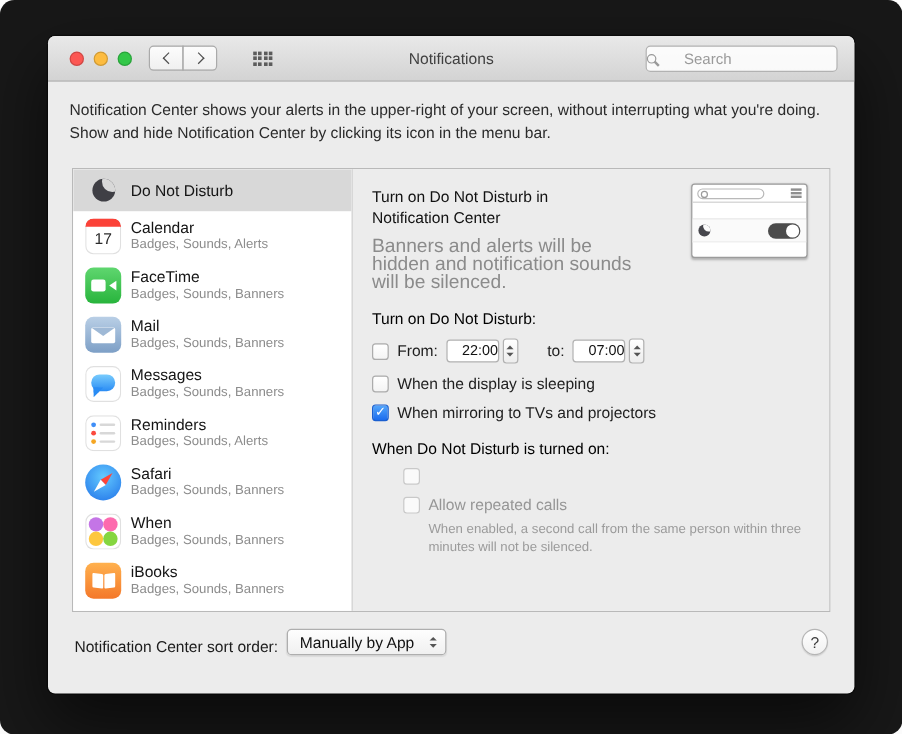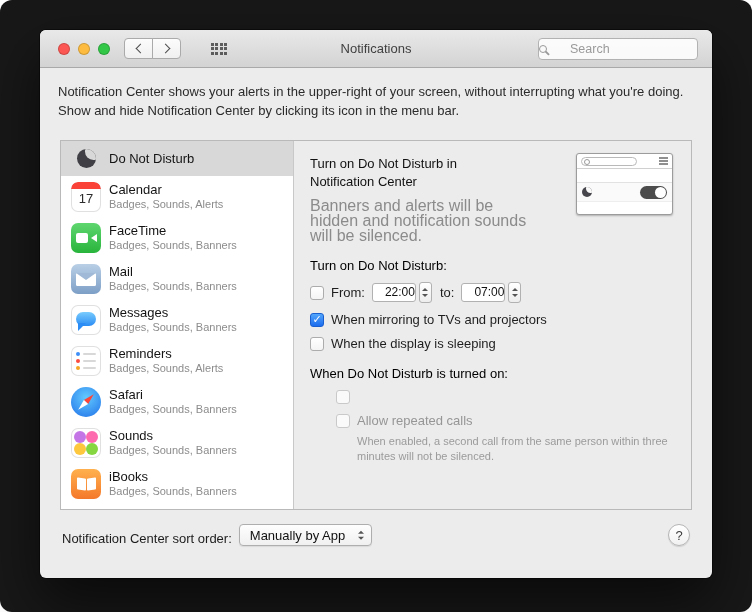--- a/index.html
+++ b/index.html
@@ -107,21 +107,21 @@
   .cb-label { color:#1e1e1e; }
   .time-field { width:44px; height:19px; background:#fff; border:1px solid #b1b1b1; border-radius:3px;
     text-align:right; font-size:12px; line-height:17px; margin-left:7px; color:#111; }
   .stepper { width:13px; height:21px; margin-left:3px; border:1px solid #b1b1b1; border-radius:3px;
     background:linear-gradient(#fff,#ededed); display:flex; flex-direction:column;
     align-items:center; justify-content:center; gap:2.5px; }
   .tri-up { width:0; height:0; border-left:3px solid transparent; border-right:3px solid transparent;
     border-bottom:3.5px solid #555; }
   .tri-dn { width:0; height:0; border-left:3px solid transparent; border-right:3px solid transparent;
     border-top:3.5px solid #555; }
-  .to-label { margin-left:8px; }
+  .to-label { margin-left:24px; }
   .cb-row.indent { margin-left:26px; }
   .cb-row.disabled .checkbox { border-color:#c9c9c9; background:#fafafa; }
   .cb-row.disabled .cb-label { color:#969696; }
   .note { margin-top:6px; margin-left:47px; width:318px; font-size:11px; line-height:15px; color:#9b9b9b; }
 
   
   .mini { position:absolute; top:12px; right:18px; width:97px; height:62px; background:#fff;
     border:1px solid #9c9c9c; border-radius:3px; overflow:hidden; box-shadow:0 1px 2px rgba(0,0,0,.25); }
   .mini-top { height:15px; border-bottom:1px solid #d0d0d0; display:flex; align-items:center;
     justify-content:space-between; padding:0 4px; }
@@ -286,21 +286,21 @@
       </div>
 
       <div class="sb-row">
         <div class="app-icon gc">
             <i class="b1"></i>
             <i class="b2"></i>
             <i class="b3"></i>
             <i class="b4"></i>
           </div>
         <div class="sb-text">
-          <div class="sb-name">Sounds</div>
+          <div class="sb-name">When</div>
           <div class="sb-sub">Badges, Sounds, Banners</div>
         </div>
       </div>
 
       <div class="sb-row">
         <div class="app-icon ib">
             <i class="pg-l"></i>
             <i class="pg-r"></i>
           </div>
         <div class="sb-text">
@@ -347,27 +347,27 @@
           </span>
         <span class="cb-label to-label">to:</span>
         <span class="time-field">07:00</span>
         <span class="stepper">
             <span class="tri-up"></span>
             <span class="tri-dn"></span>
           </span>
       </div>
 
       <div class="cb-row">
+        <span class="checkbox"></span>
+        <span class="cb-label">When the display is sleeping</span>
+      </div>
+
+      <div class="cb-row">
         <span class="checkbox checked"></span>
         <span class="cb-label">When mirroring to TVs and projectors</span>
-      </div>
-
-      <div class="cb-row">
-        <span class="checkbox"></span>
-        <span class="cb-label">When the display is sleeping</span>
       </div>
 
       <div class="sec-head">When Do Not Disturb is turned on:</div>
 
       <div class="cb-row indent disabled">
         <span class="checkbox"></span>
       </div>
 
       <div class="cb-row indent disabled">
         <span class="checkbox"></span>

